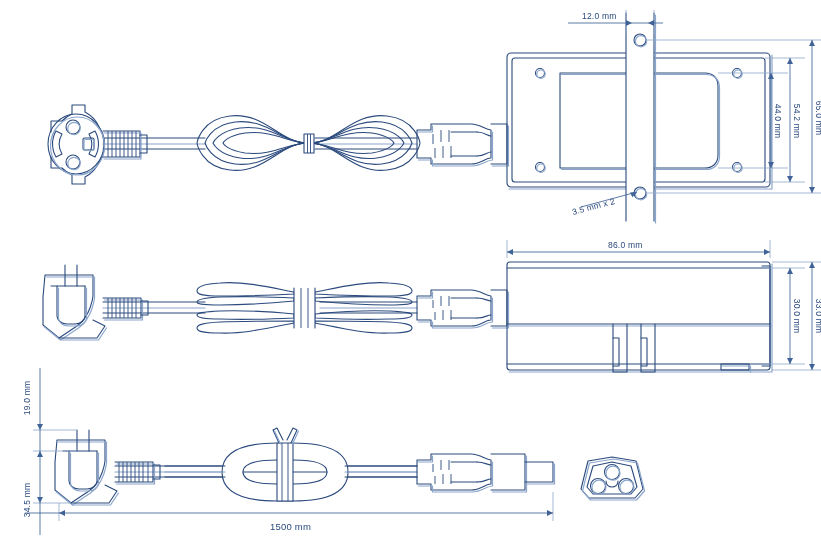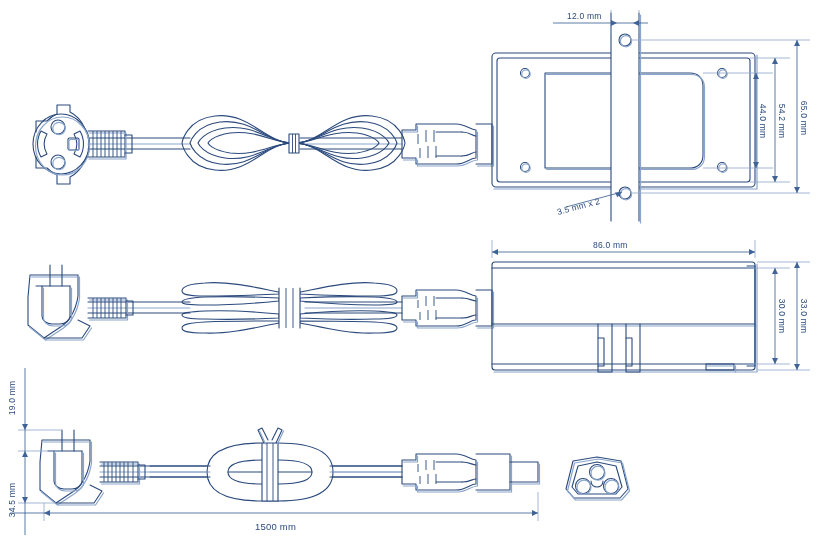--- a/index.html
+++ b/index.html
@@ -1,18 +1,18 @@
 <!DOCTYPE html>
 <html><head>
 <meta charset="utf-8">
 <style>
   html,body{margin:0;padding:0;background:#fff;}
   body{width:821px;height:543px;overflow:hidden;
        font-family:"Liberation Sans","DejaVu Sans",sans-serif;}
-  #sheet{position:relative;width:725px;height:543px;background:#ffffff;}
+  #sheet{position:relative;width:725px;height:543px;background:#ffffff;margin-left:15px;}
   svg{display:block;}
   .ln{fill:none;stroke:#2b4a7d;stroke-width:1.1;stroke-linejoin:round;stroke-linecap:round;}
   .ln-thin{fill:none;stroke:#2b4a7d;stroke-width:0.9;}
   .sh{fill:none;stroke:#8ba6cc;stroke-width:1.2;stroke-linejoin:round;stroke-linecap:round;}
   .dim{fill:none;stroke:#3f6396;stroke-width:0.85;}
   .ext{fill:none;stroke:#93aacb;stroke-width:0.85;}
   .dimtick{fill:#3f6396;stroke:none;}
   .dtxt{font-family:"Liberation Sans","DejaVu Sans",sans-serif;font-size:8.5px;fill:#2b4a7d;letter-spacing:.2px;}
   .dtxt-v{font-family:"Liberation Sans","DejaVu Sans",sans-serif;font-size:8.5px;fill:#2b4a7d;letter-spacing:.2px;}
   .dtxt-big{font-family:"Liberation Sans","DejaVu Sans",sans-serif;font-size:9.5px;fill:#2b4a7d;letter-spacing:.2px;}

